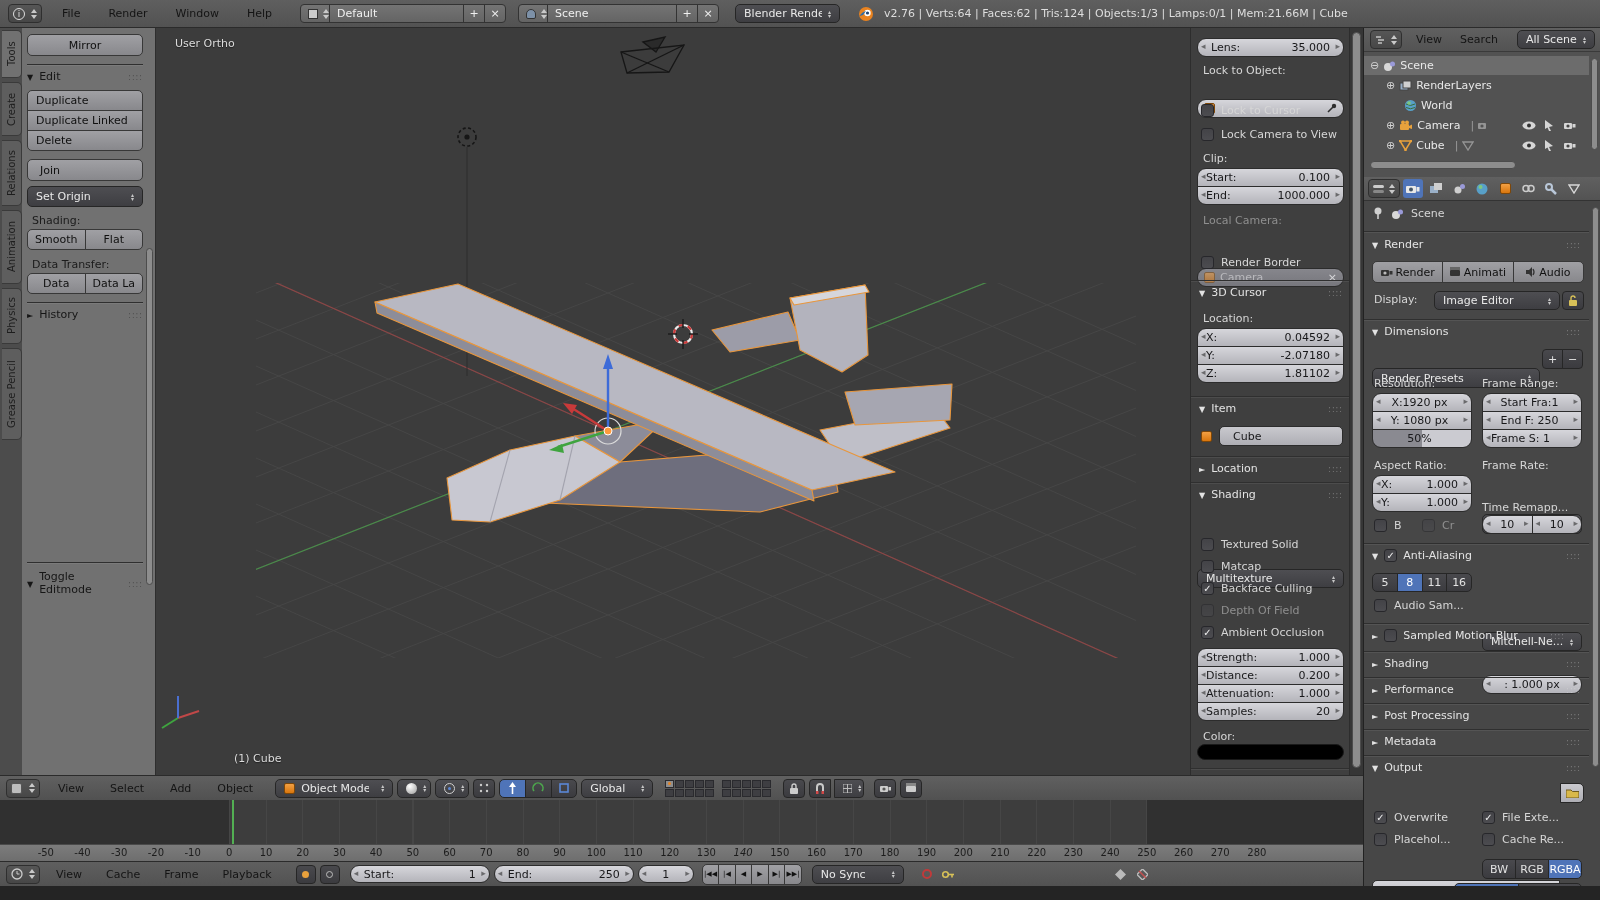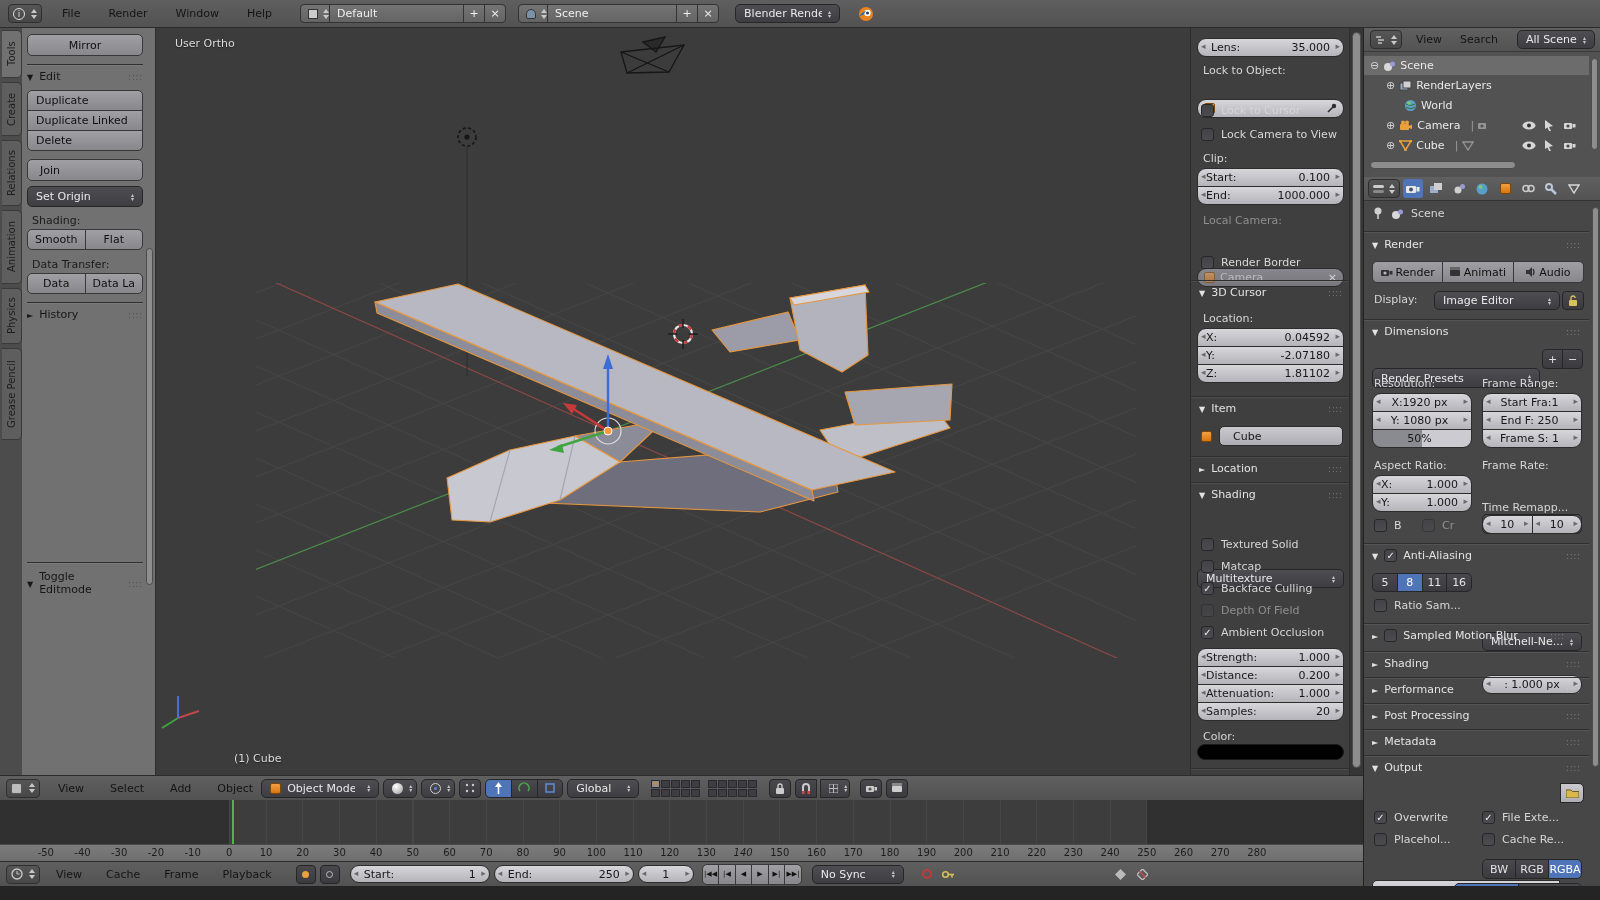--- a/index.html
+++ b/index.html
@@ -159,20 +159,21 @@
     </span>
 
     <span class="ic" style="margin-left:16px;width:16px;height:16px">
       <svg width="16" height="16">
           <circle cx="8" cy="8" r="7" fill="#e8821f"></circle>
           <circle cx="9.5" cy="7" r="3.2" fill="#fff"></circle>
           <circle cx="9.5" cy="7" r="1.6" fill="#24456e"></circle>
           <path d="M1.5,10 Q4,6 8,5 L5,9 Z" fill="#2d6ca8"></path>
         </svg>
     </span>
+    <span class="lbl" style="margin-left:8px;color:#dedede">v2.76 | Verts:64 | Faces:62 | Tris:124 | Objects:1/3 | Lamps:0/1 | Mem:21.66M | Cube</span>
   </div>
 
   <div id="view3d" class="abs">
 
     <div id="tooltabs" class="abs">
       <div class="ttab act" style="top:2px;height:48px">Tools</div>
       <div class="ttab" style="top:54px;height:54px">Create</div>
       <div class="ttab" style="top:112px;height:66px">Relations</div>
       <div class="ttab" style="top:182px;height:74px">Animation</div>
       <div class="ttab" style="top:260px;height:56px">Physics</div>
@@ -486,21 +487,21 @@
         <span class="cubeic" style="background:#bdbdbd;border-color:#555"></span>
         <span class="ud">
             <i class="u"></i>
             <i class="d"></i>
           </span>
       </span>
       <span class="menu" style="margin-left:10px">View</span>
       <span class="menu" style="margin-left:14px">Select</span>
       <span class="menu" style="margin-left:14px">Add</span>
       <span class="menu" style="margin-left:14px">Object</span>
-      <span class="dd" style="width:118px;gap:6px">
+      <span class="dd" style="width:118px;margin-left:14px;gap:6px">
         <span class="cubeic"></span>
         <span class="txt">Object Mode</span>
       </span>
       <span class="dd" style="width:34px">
         <span class="ic" style="width:11px;height:11px;border-radius:50%;background:radial-gradient(circle at 35% 30%,#fff,#9a9a9a)"></span>
       </span>
       <span class="dd" style="width:34px">
         <span class="ic" style="width:11px;height:11px;border-radius:50%;border:1px solid #cfcfcf">
             <i style="width:3px;height:3px;border-radius:50%;background:#5b87d6"></i>
           </span>
@@ -987,21 +988,21 @@
               <span>50%</span>
             </div>
         </div>
         <div class="abs gcol" style="left:118px;top:192px;width:100px">
           <div class="f sp" style="justify-content:center">
               <span>Start Fra:1</span>
             </div>
           <div class="f sp" style="justify-content:center">
               <span>End F: 250</span>
             </div>
-          <div class="f sp" style="justify-content:center">
+          <div class="f sp" style="">
               <span>Frame S: 1</span>
             </div>
         </div>
         <div class="abs lbl" style="left:10px;top:258px">Aspect Ratio:</div>
         <div class="abs lbl" style="left:118px;top:258px">Frame Rate:</div>
         <div class="abs gcol" style="left:8px;top:274px;width:100px">
           <div class="f sp">
               <span class="lab">X:</span>
               <span class="val">1.000</span>
             </div>
@@ -1041,21 +1042,21 @@
           <span class="dbtn">5</span>
           <span class="dbtn sel">8</span>
           <span class="dbtn">11</span>
           <span class="dbtn">16</span>
         </div>
         <div class="abs dd" style="left:118px;top:372px;width:100px">
             <span class="txt">Mitchell-Ne...</span>
           </div>
         <div class="abs crow" style="left:10px;top:398px">
             <span class="chk"></span>
-            <span class="lbl">Ratio Sam...</span>
+            <span class="lbl">Audio Sam...</span>
           </div>
         <div class="abs f sp" style="left:118px;top:396px;width:100px">
             <span style="margin:0 auto">: 1.000 px</span>
           </div>
         <div class="abs hr" style="left:0;right:0;top:422px"></div>
         <div class="abs phead closed" style="left:8px;top:428px;right:24px">
             <span class="tri"></span>
             <span class="chk"></span>
             <span>Sampled Motion Blur</span>
             <span class="grip lgrip"></span>

